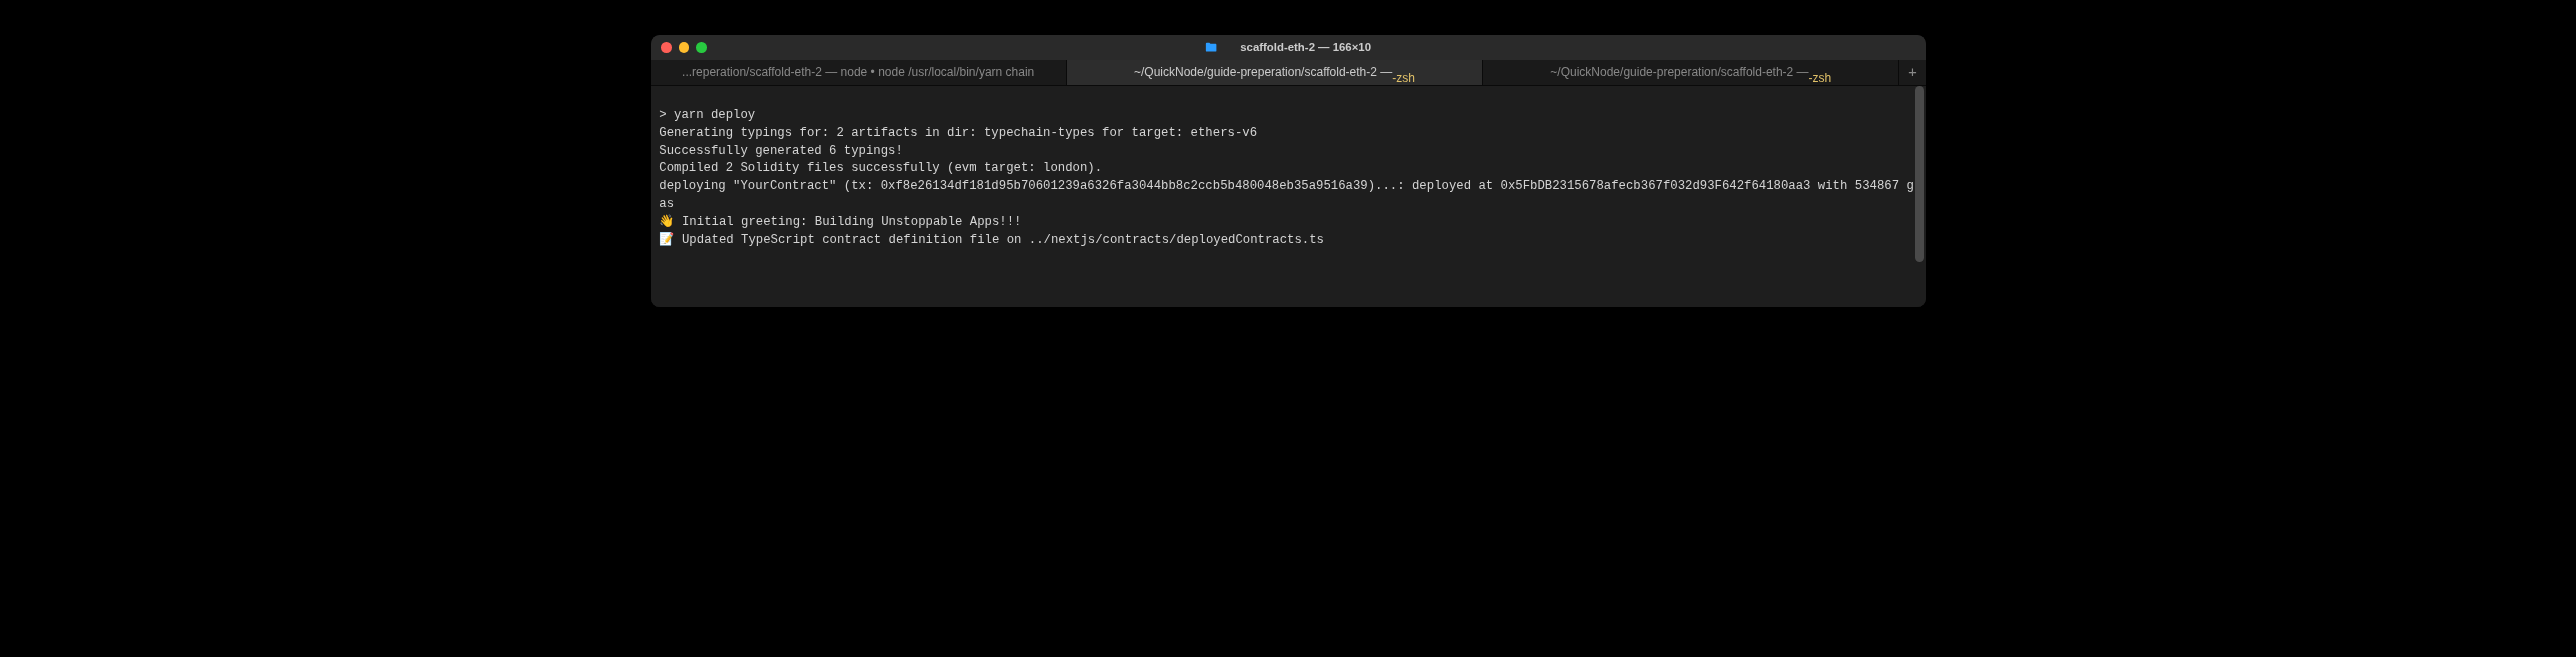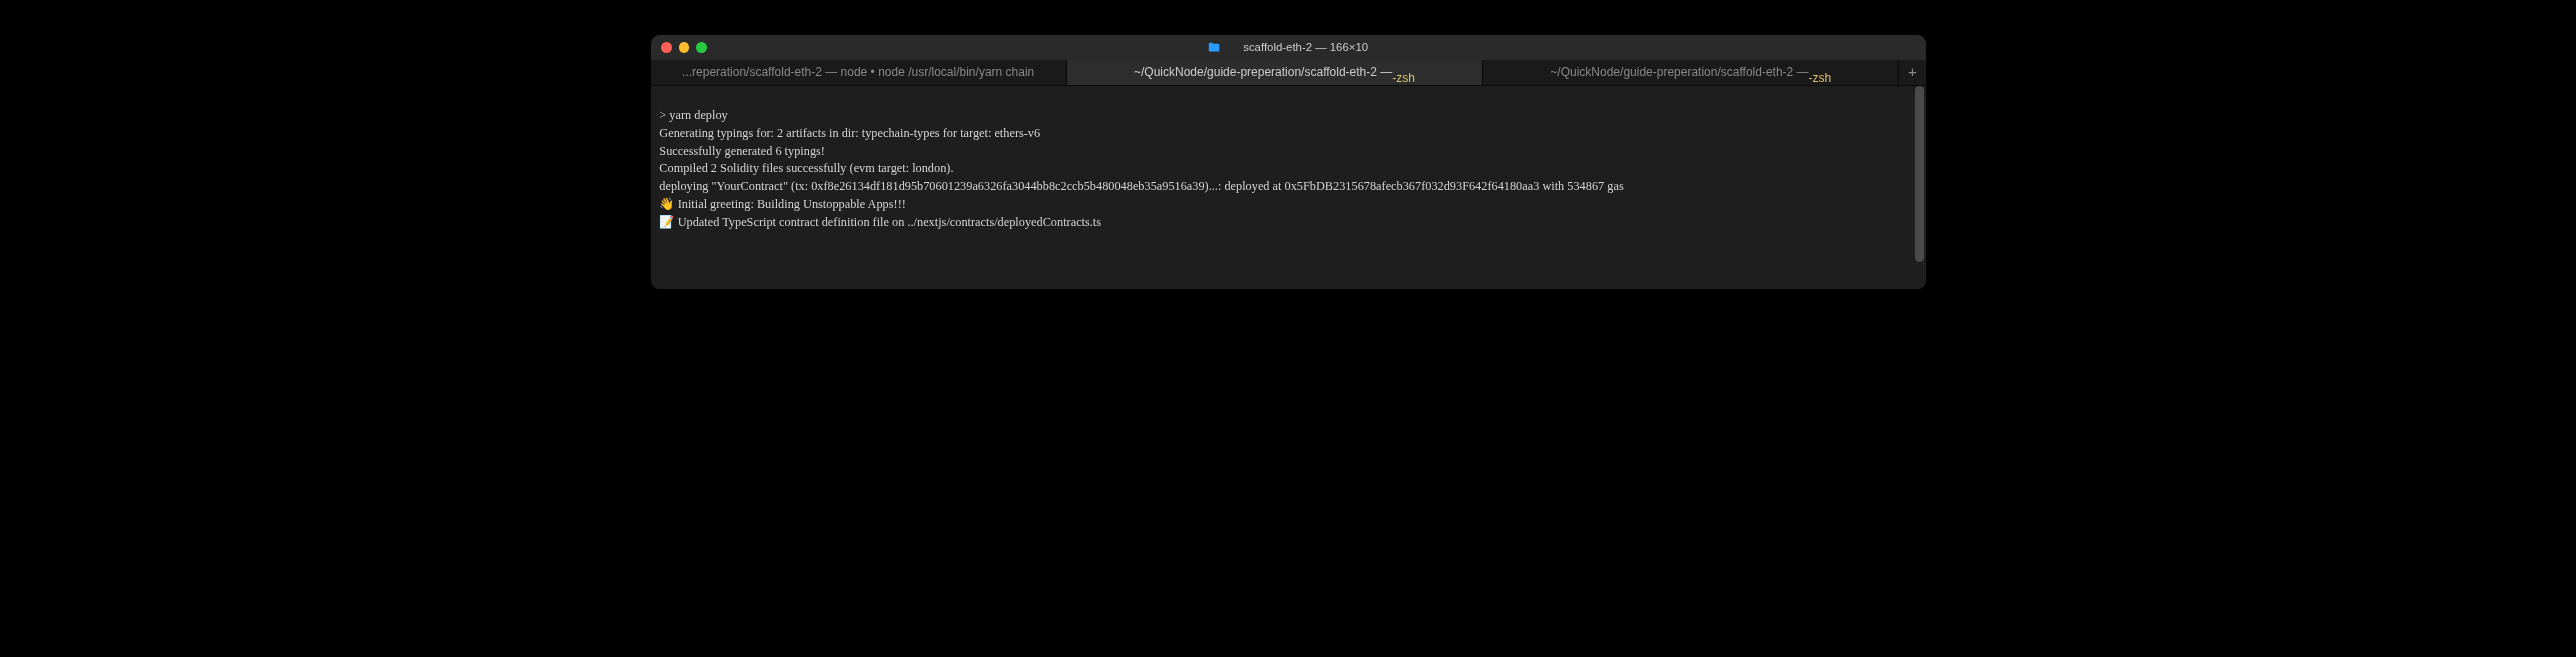--- a/index.html
+++ b/index.html
@@ -43,21 +43,21 @@
     .light.close { background: #ff5f57; }
     .light.min { background: #ffbd2e; }
     .light.max { background: #28c940; }
     .window-title {
       position: absolute;
       left: 50%;
       transform: translateX(-50%);
       color: #ccc;
       font-size: 11.4px;
       font-family: -apple-system, BlinkMacSystemFont, 'Segoe UI', sans-serif;
-      font-weight: 400;
+      font-weight: 700;
       display: flex;
       align-items: center;
       gap: 23px;
     }
     .folder-icon {
       display: inline-flex;
       align-items: center;
     }
     .tab-bar {
       height: 26px;
@@ -98,21 +98,21 @@
       color: #e0c068;
       font-weight: 500;
       margin-top: 12px;
     }
     .terminal-content {
       background: #1e1e1e;
       padding: 3.5px 8.8px;
       font-size: 12.3px;
       line-height: 1.45;
       color: #d4d4d4;
-      font-family: Liberation Serif, serif;
+      font-family: Liberation Mono, monospace;
       white-space: pre-wrap;
       word-break: break-all;
       min-height: 202px;
       position: relative;
     }
     .prompt-char {
       color: #d4d4d4;
     }
     .scrollbar-track {
       position: absolute;

